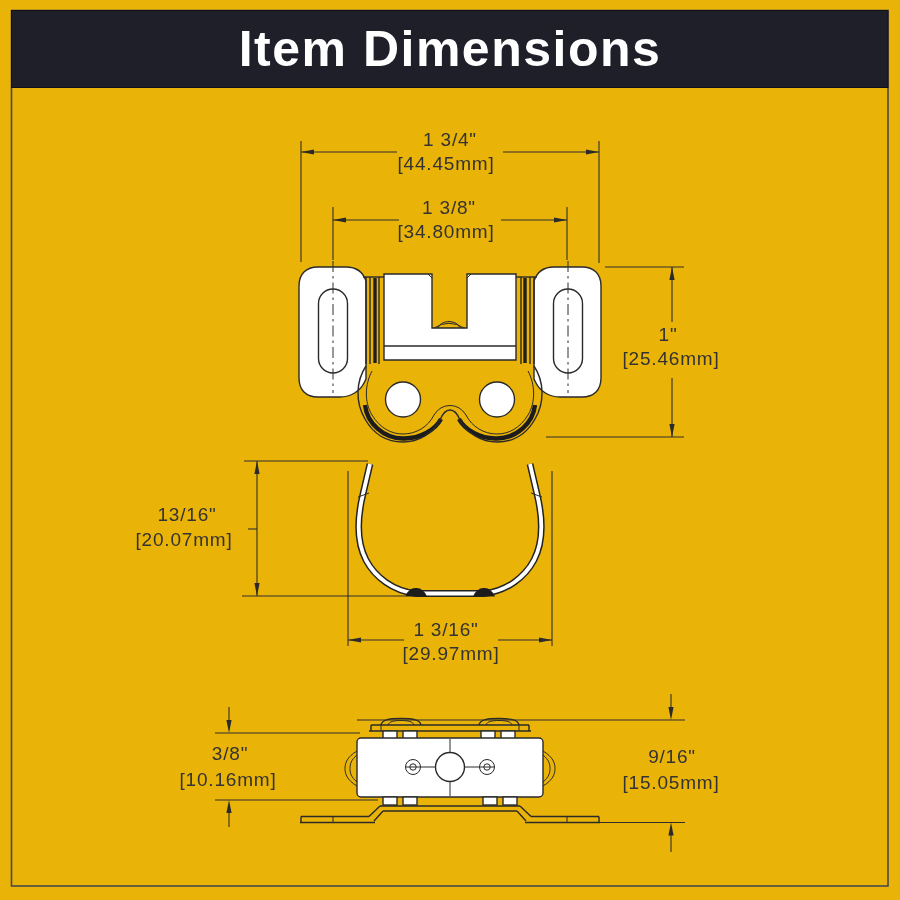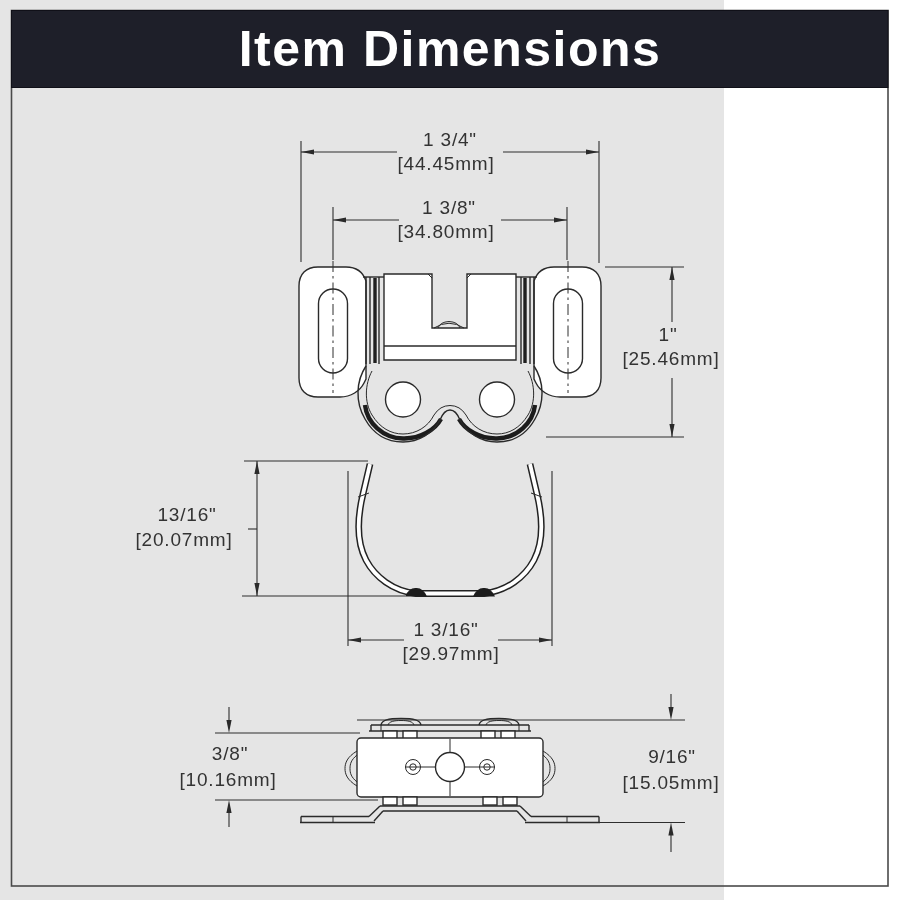--- a/index.html
+++ b/index.html
@@ -1,16 +1,16 @@
 <!DOCTYPE html>
 <html><head>
 <meta charset="utf-8">
 <style>
   html,body { margin:0; padding:0; background:#ffffff; }
-  .page { position:relative; width:724px; height:900px; background:#e5e5e5;
+  .page { position:relative; width:900px; height:900px; background:#eab308;
           font-family:"Liberation Sans", sans-serif; }
   svg { display:block; }
 
   .s      { stroke:#2a2a2a; stroke-width:1.4; fill:none; stroke-linecap:butt; }
   .sw     { stroke:#2a2a2a; stroke-width:1.4; fill:#ffffff; }
   .thin   { stroke:#2a2a2a; stroke-width:1;   fill:none; }
   .thick3 { stroke:#1f1f1f; stroke-width:3.4; fill:none; }
   .thick4 { stroke:#1c1c1c; stroke-width:4.4; fill:none; }
   .dimline{ stroke:#2e2e2e; stroke-width:1.1; fill:none; }
   .cl     { stroke:#2e2e2e; stroke-width:1; stroke-dasharray:11 4 2.5 4; fill:none; }

